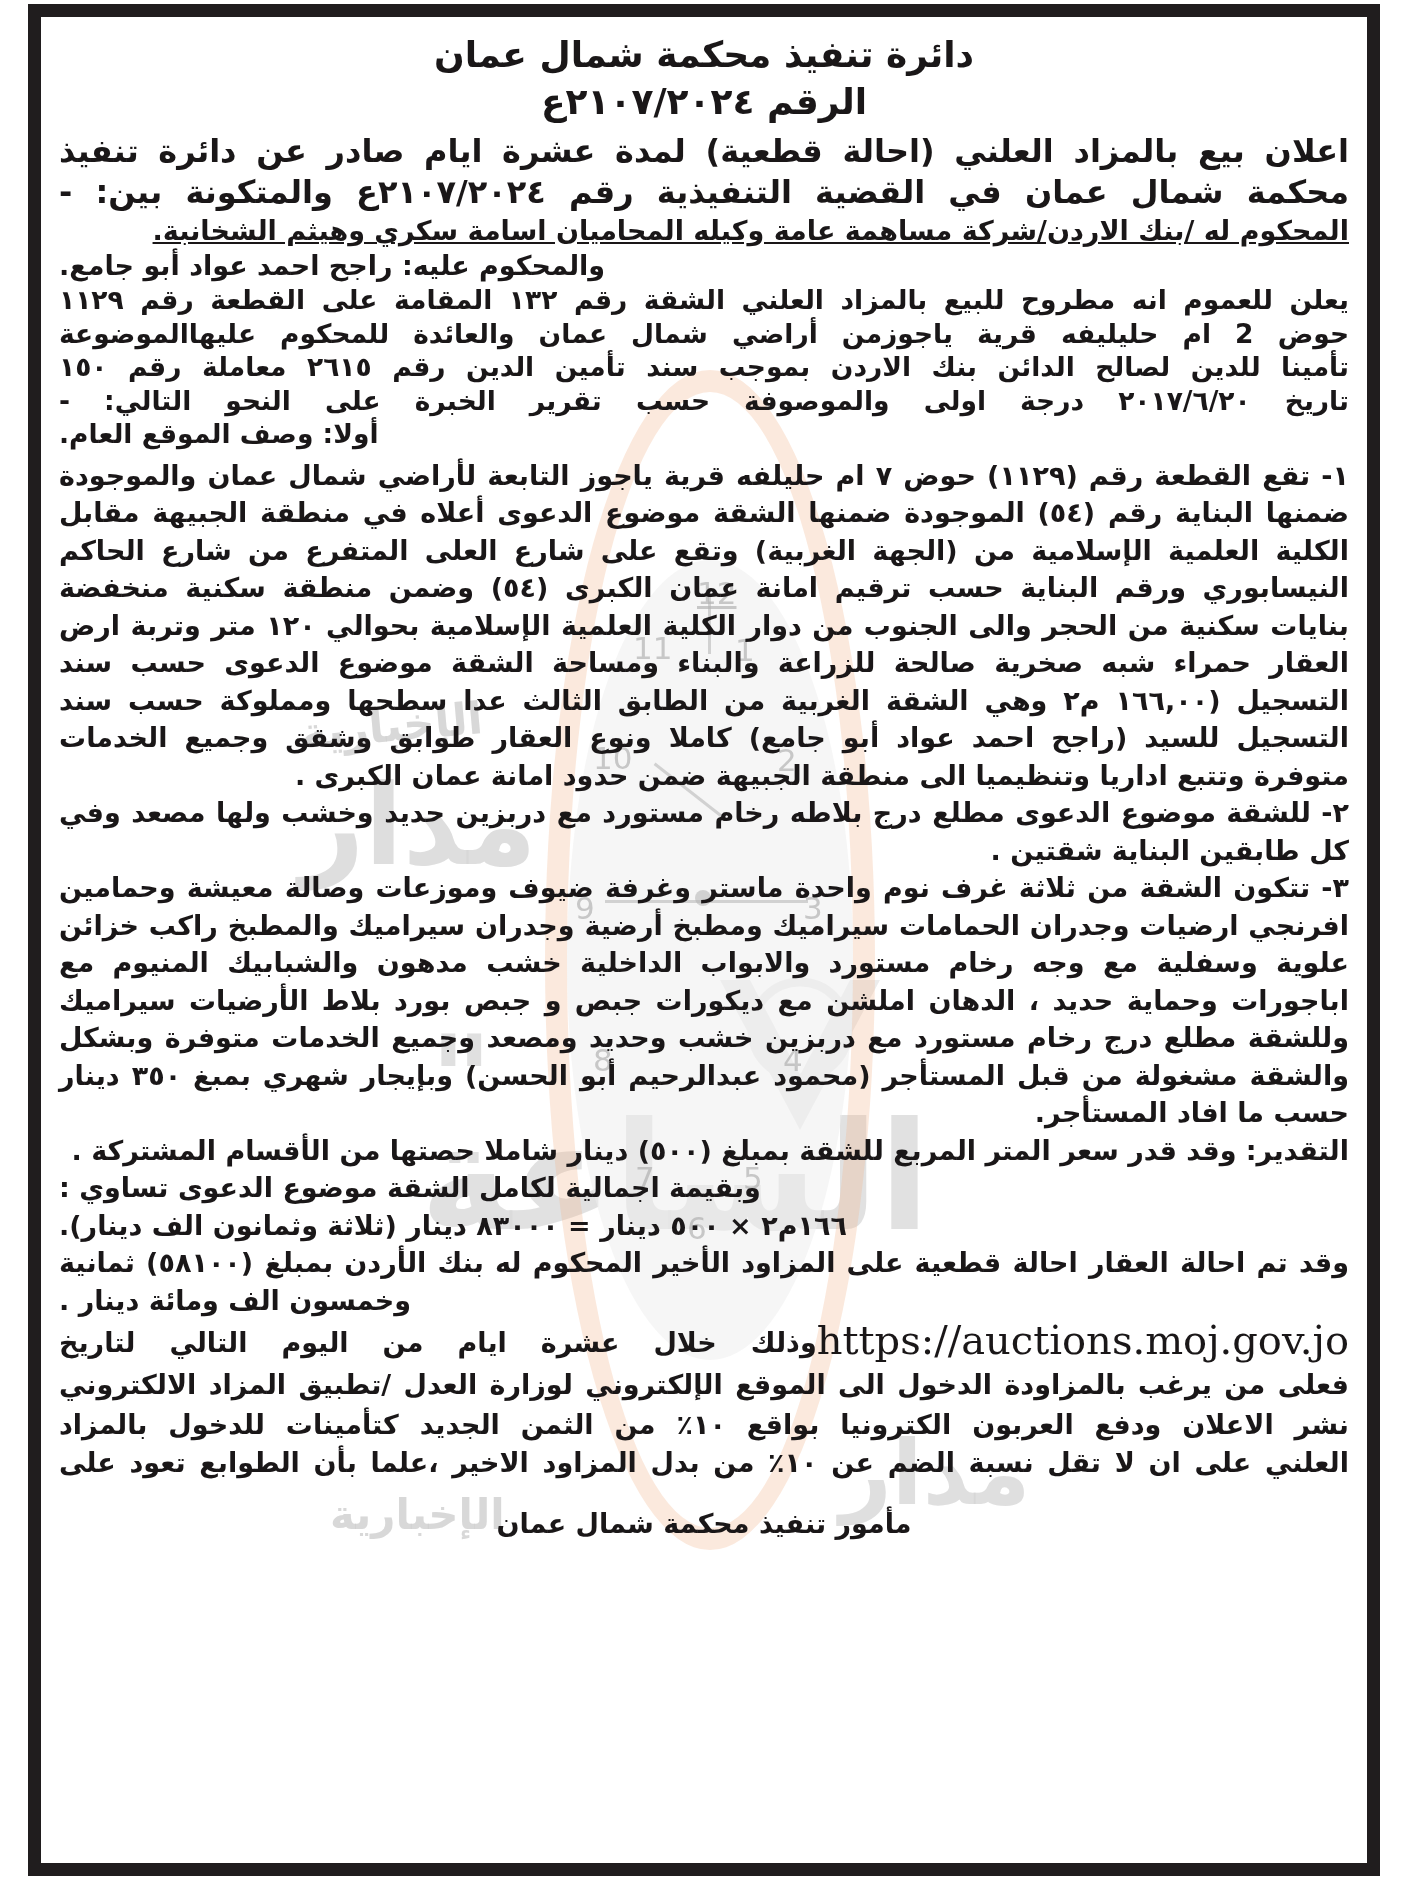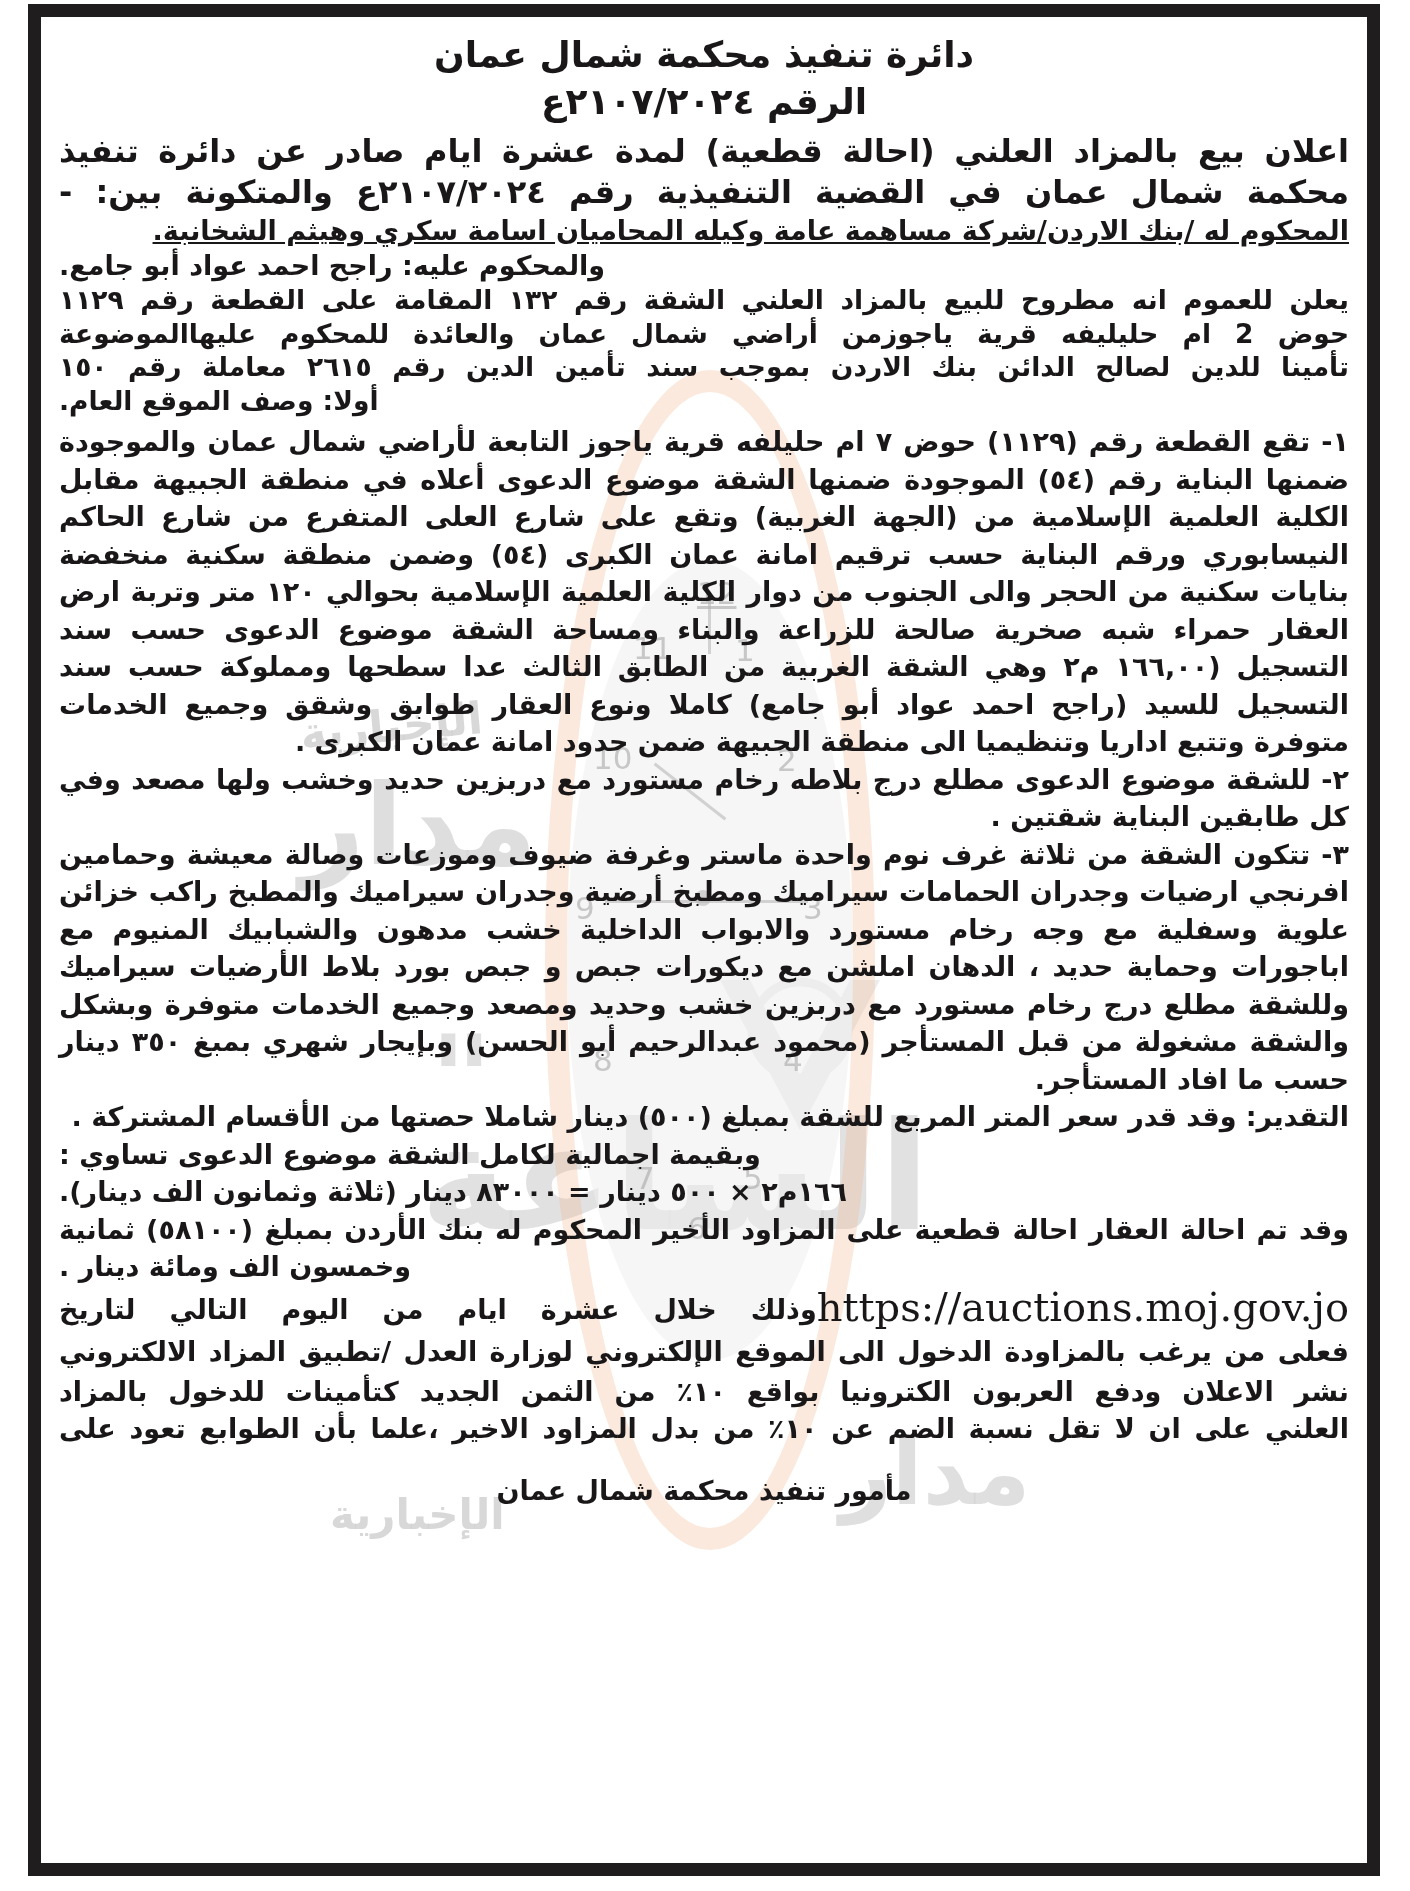--- a/index.html
+++ b/index.html
@@ -290,20 +290,21 @@
 
     <div class="ln head-3">اعلان بيع بالمزاد العلني (احالة قطعية) لمدة عشرة ايام صادر عن دائرة تنفيذ</div>
     <div class="ln head-3b">محكمة شمال عمان في القضية التنفيذية رقم ٢١٠٧/٢٠٢٤ع والمتكونة بين: -</div>
 
     <div class="ln body-line-t right">المحكوم له /بنك الاردن/شركة مساهمة عامة وكيله المحاميان اسامة سكري وهيثم الشخانبة.</div>
     <div class="ln body-line-t left">والمحكوم عليه: راجح احمد عواد أبو جامع.</div>
 
     <div class="ln body-line">يعلن للعموم انه مطروح للبيع بالمزاد العلني الشقة رقم ١٣٢ المقامة على القطعة رقم ١١٢٩</div>
     <div class="ln body-line">حوض 2 ام حليليفه قرية ياجوزمن أراضي شمال عمان والعائدة للمحكوم عليهاالموضوعة</div>
     <div class="ln body-line">تأمينا للدين لصالح الدائن بنك الاردن بموجب سند تأمين الدين رقم ٢٦١٥ معاملة رقم ١٥٠</div>
+    <div class="ln body-line">تاريخ ٢٠١٧/٦/٢٠ درجة اولى والموصوفة حسب تقرير الخبرة على النحو التالي: -</div>
 
     <div class="ln body-line left">أولا: وصف الموقع العام.</div>
 
     <div class="spacer-sm"></div>
 
     <div class="ln para para-end">١- تقع القطعة رقم (١١٢٩) حوض ٧ ام حليلفه قرية ياجوز التابعة لأراضي شمال عمان والموجودة ضمنها البناية رقم (٥٤) الموجودة ضمنها الشقة موضوع الدعوى أعلاه في منطقة الجبيهة مقابل الكلية العلمية الإسلامية من (الجهة الغربية) وتقع على شارع العلى المتفرع من شارع الحاكم النيسابوري ورقم البناية حسب ترقيم امانة عمان الكبرى (٥٤) وضمن منطقة سكنية منخفضة بنايات سكنية من الحجر والى الجنوب من دوار الكلية العلمية الإسلامية بحوالي ١٢٠ متر وتربة ارض العقار حمراء شبه صخرية صالحة للزراعة والبناء ومساحة الشقة موضوع الدعوى حسب سند التسجيل (١٦٦,٠٠ م٢ وهي الشقة الغربية من الطابق الثالث عدا سطحها ومملوكة حسب سند التسجيل للسيد (راجح احمد عواد أبو جامع) كاملا ونوع العقار طوابق وشقق وجميع الخدمات متوفرة وتتبع اداريا وتنظيميا الى منطقة الجبيهة ضمن حدود امانة عمان الكبرى .</div>
 
     <div class="ln para para-end">٢- للشقة موضوع الدعوى مطلع درج بلاطه رخام مستورد مع دربزين حديد وخشب ولها مصعد وفي كل طابقين البناية شقتين .</div>
 
     <div class="ln para para-end">٣- تتكون الشقة من ثلاثة غرف نوم واحدة ماستر وغرفة ضيوف وموزعات وصالة معيشة وحمامين افرنجي ارضيات وجدران الحمامات سيراميك ومطبخ أرضية وجدران سيراميك والمطبخ راكب خزائن علوية وسفلية مع وجه رخام مستورد والابواب الداخلية خشب مدهون والشبابيك المنيوم مع اباجورات وحماية حديد ، الدهان املشن مع ديكورات جبص و جبص بورد بلاط الأرضيات سيراميك وللشقة مطلع درج رخام مستورد مع دربزين خشب وحديد ومصعد وجميع الخدمات متوفرة وبشكل والشقة مشغولة من قبل المستأجر (محمود عبدالرحيم أبو الحسن) وبإيجار شهري بمبغ ٣٥٠ دينار حسب ما افاد المستأجر.</div>

